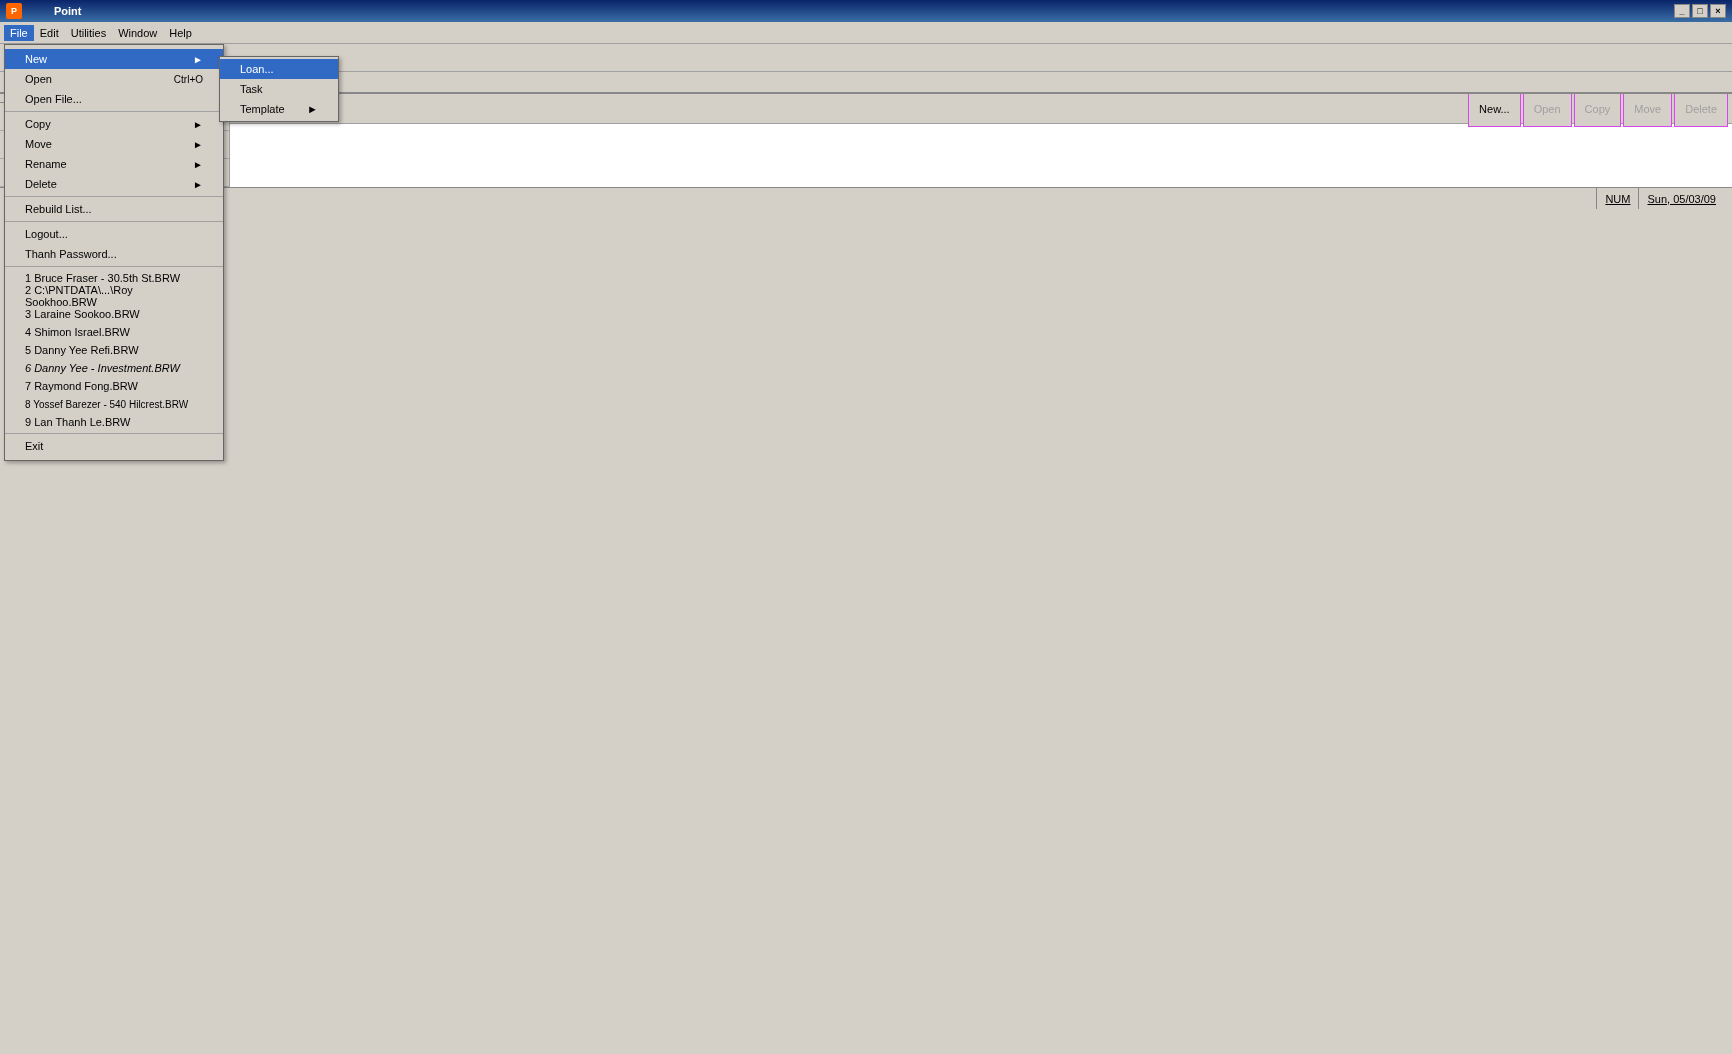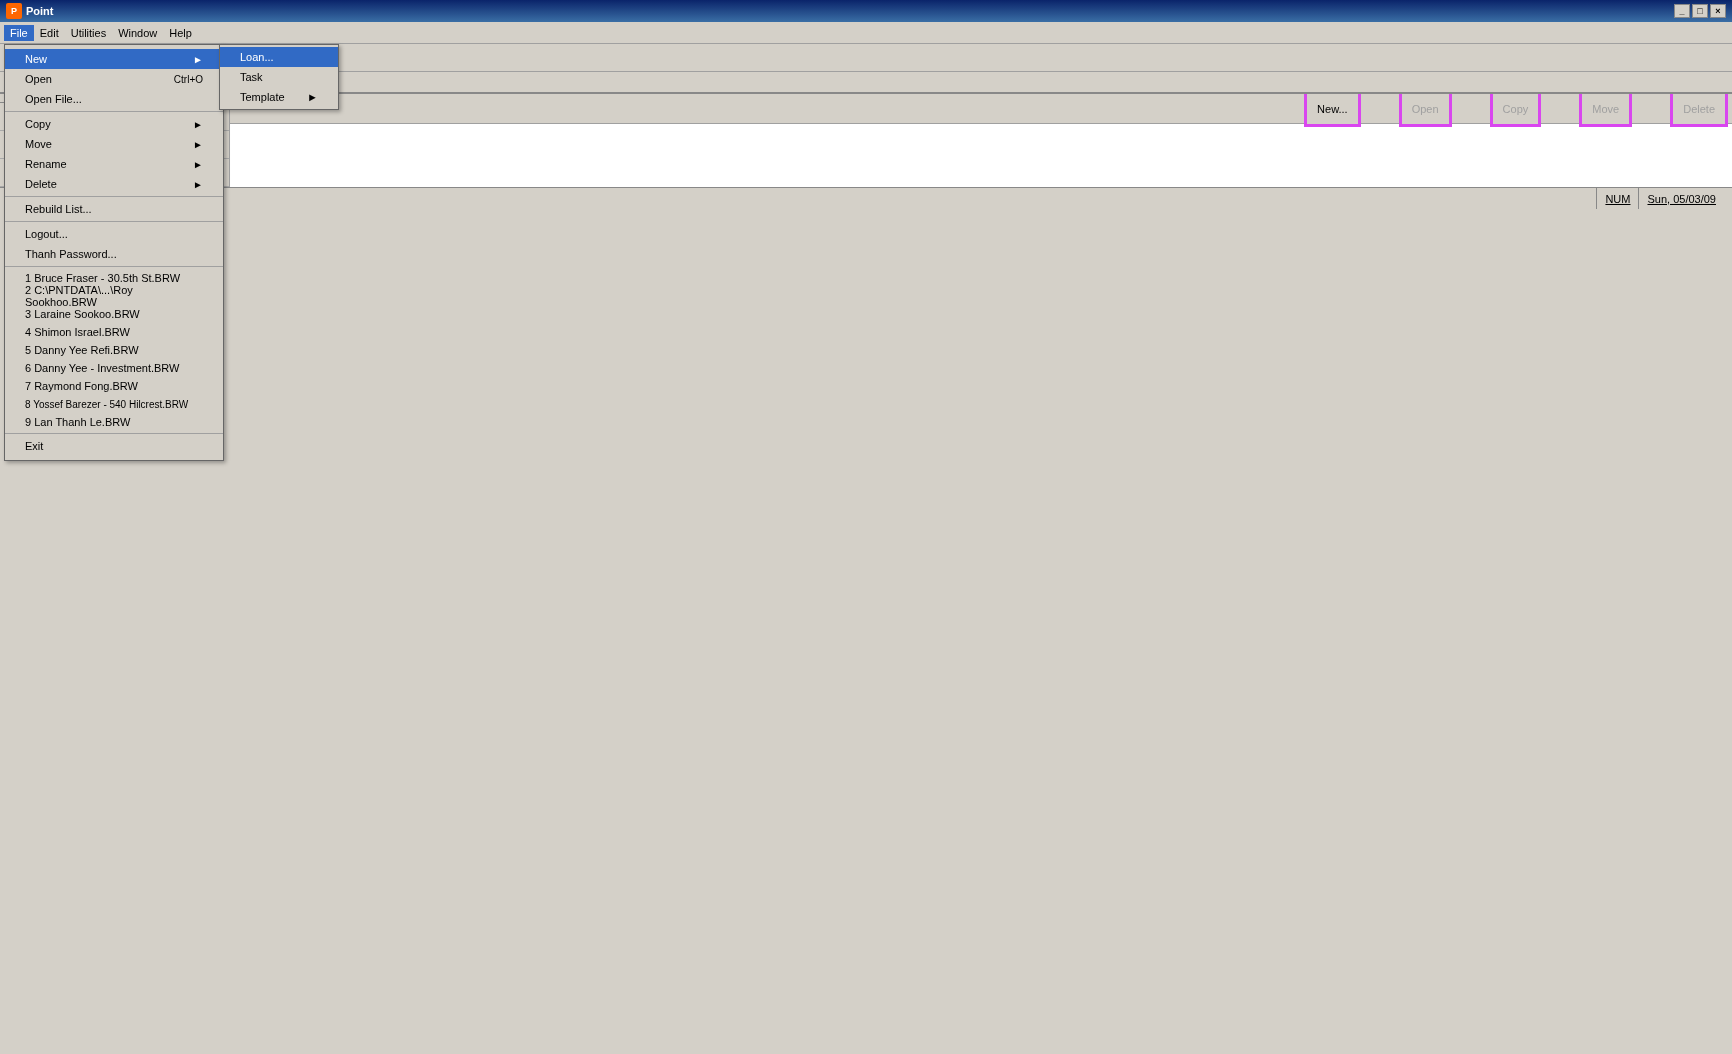--- a/index.html
+++ b/index.html
@@ -33,20 +33,21 @@
       border-radius: 2px;
       display: flex;
       align-items: center;
       justify-content: center;
       font-size: 9px;
       color: white;
       font-weight: bold;
     }
     .title-bar-text {
       flex: 1;
+      margin-left: 28px;
     }
     .title-bar-buttons {
       display: flex;
       gap: 2px;
     }
     .title-btn {
       width: 16px;
       height: 14px;
       background: #d4d0c8;
       border: 1px solid #888;
@@ -194,27 +195,26 @@
       align-items: center;
       justify-content: flex-end;
       padding: 0 4px;
       border-bottom: 1px solid #a0a0a0;
       gap: 2px;
     }
     .action-btn {
       height: 36px;
       padding: 0 10px;
       background: #d4d0c8;
-      border: 3px solid #d946ef;
-      cursor: pointer;
-      font-size: 11px;
-      color: #000;
-      display: flex;
-      align-items: center;
-      margin-left: 36px;
+      border: 1px solid #d946ef;
+      cursor: pointer;
+      font-size: 11px;
+      color: #000;
+      display: flex;
+      align-items: center;
     }
     .action-btn.disabled {
       color: #a0a0a0;
       cursor: default;
     }
 
     
     .content-body {
       flex: 1;
       padding: 20px;
@@ -283,21 +283,21 @@
       color: inherit;
     }
     .dropdown-item .arrow {
       margin-left: auto;
       font-size: 10px;
     }
 
     
     .new-submenu {
       position: absolute;
-      top: 44px;
+      top: 56px;
       left: 219px;
       width: 120px;
       background: #d4d0c8;
       border: 1px solid #666;
       box-shadow: 2px 2px 4px rgba(0,0,0,0.3);
       z-index: 201;
       padding: 2px 0;
     }
     .submenu-item {
       height: 20px;
@@ -449,21 +449,21 @@
     <div class="dropdown-item">
       <span>Thanh Password...</span>
     </div>
   </div>
   <div class="menu-section" id="recent-files-section">
   <div class="dropdown-item recent-item" style="font-size: 11px;">1 Bruce Fraser - 30.5th St.BRW</div>
       <div class="dropdown-item recent-item" style="font-size: 11px;">2 C:\PNTDATA\...\Roy Sookhoo.BRW</div>
       <div class="dropdown-item recent-item" style="font-size: 11px;">3 Laraine Sookoo.BRW</div>
       <div class="dropdown-item recent-item" style="font-size: 11px;">4 Shimon Israel.BRW</div>
       <div class="dropdown-item recent-item" style="font-size: 11px;">5 Danny Yee Refi.BRW</div>
-      <div class="dropdown-item recent-item" style="font-size: 11px;">6 Danny Yee - Investment.BRW</div>
+      <div class="dropdown-item recent-item" style="font-size: 11px; font-style: italic;">6 Danny Yee - Investment.BRW</div>
       <div class="dropdown-item recent-item" style="font-size: 11px;">7 Raymond Fong.BRW</div>
       <div class="dropdown-item recent-item" style="font-size: 10px;">8 Yossef Barezer - 540 Hilcrest.BRW</div>
       <div class="dropdown-item recent-item" style="font-size: 11px;">9 Lan Thanh Le.BRW</div>
     </div>
   <div class="menu-section">
     <div class="dropdown-item">
       <span>Exit</span>
     </div>
   </div>
 </div>

